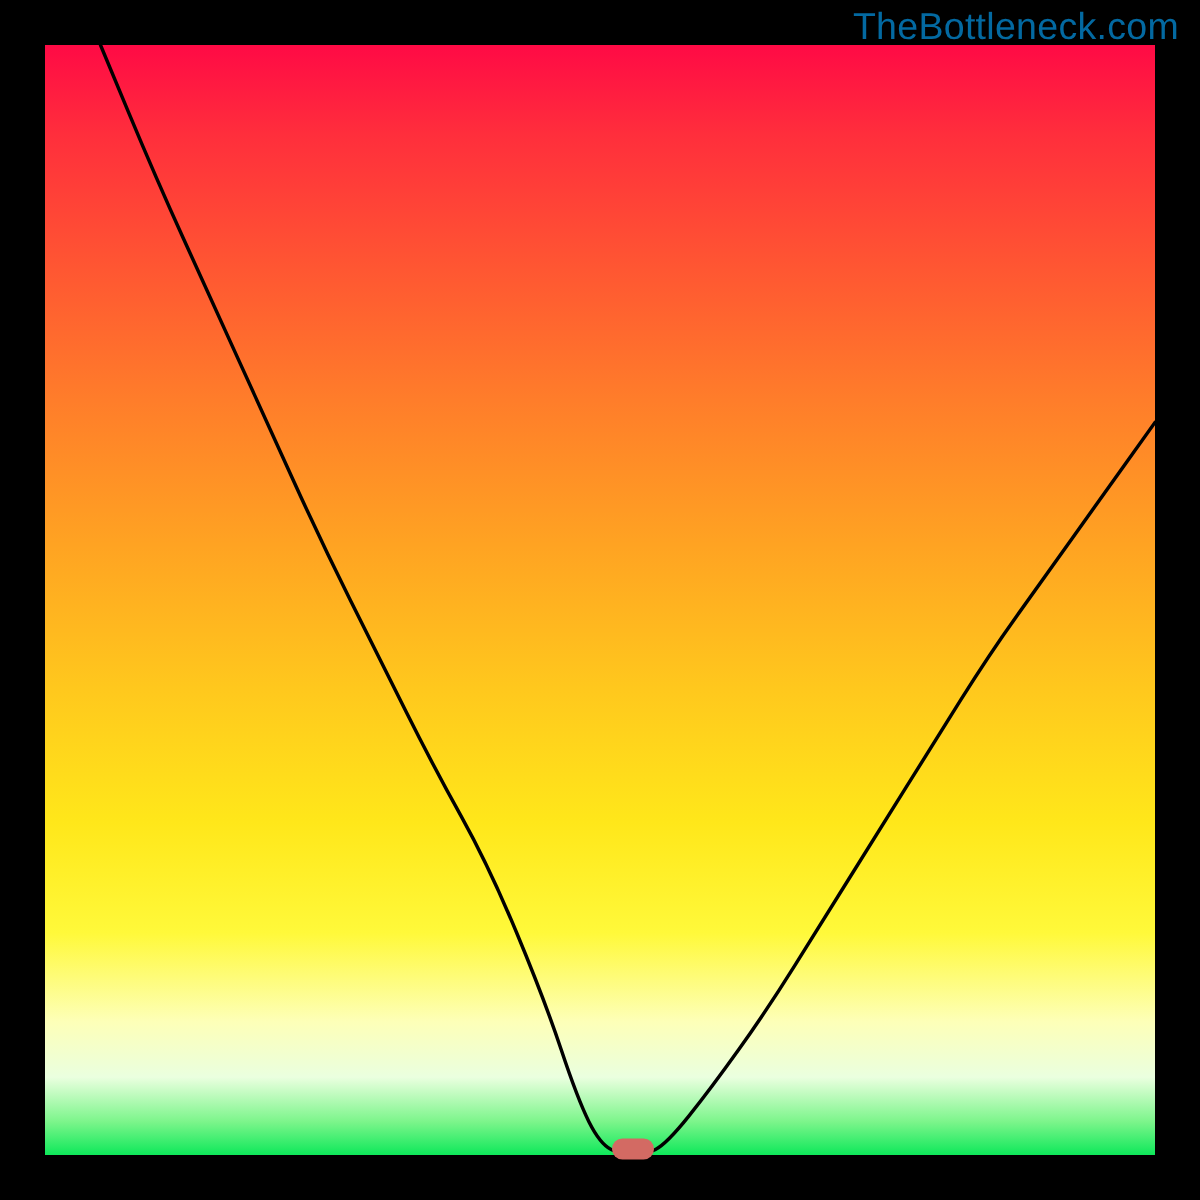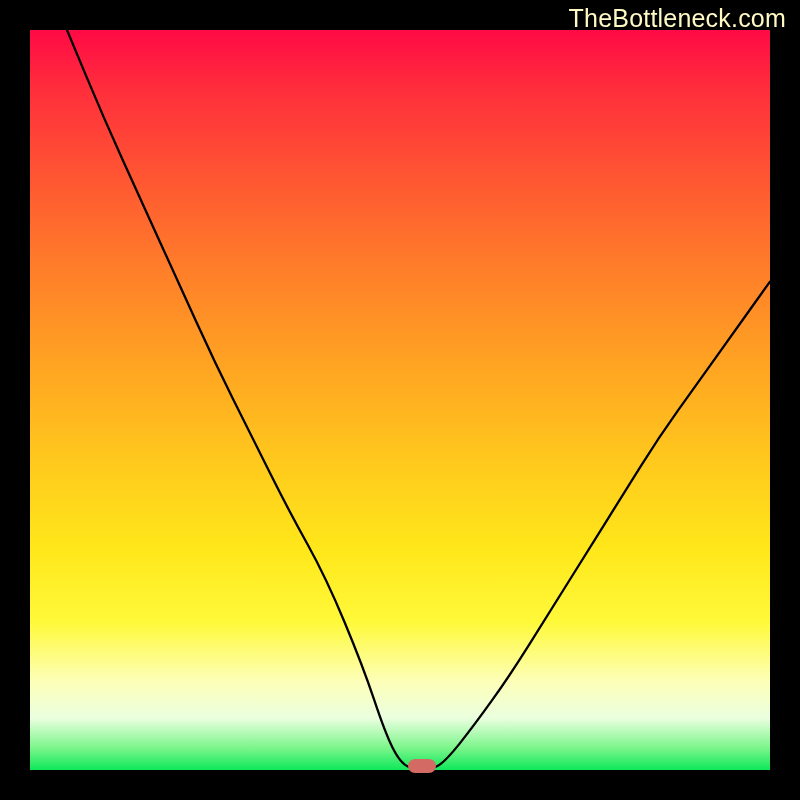--- a/index.html
+++ b/index.html
@@ -14,21 +14,21 @@
   .outer {
     position: relative;
     width: 800px;
     height: 800px;
     background: #000;
   }
   .watermark {
     position: absolute;
     top: 4px;
     right: 14px;
-    color: #fef9c3;
+    color: #0369a1;
     font-size: 25px;
     font-weight: 400;
     letter-spacing: 0.2px;
     z-index: 10;
   }
   .plot {
     position: absolute;
     left: 30px;
     top: 30px;
     width: 740px;

